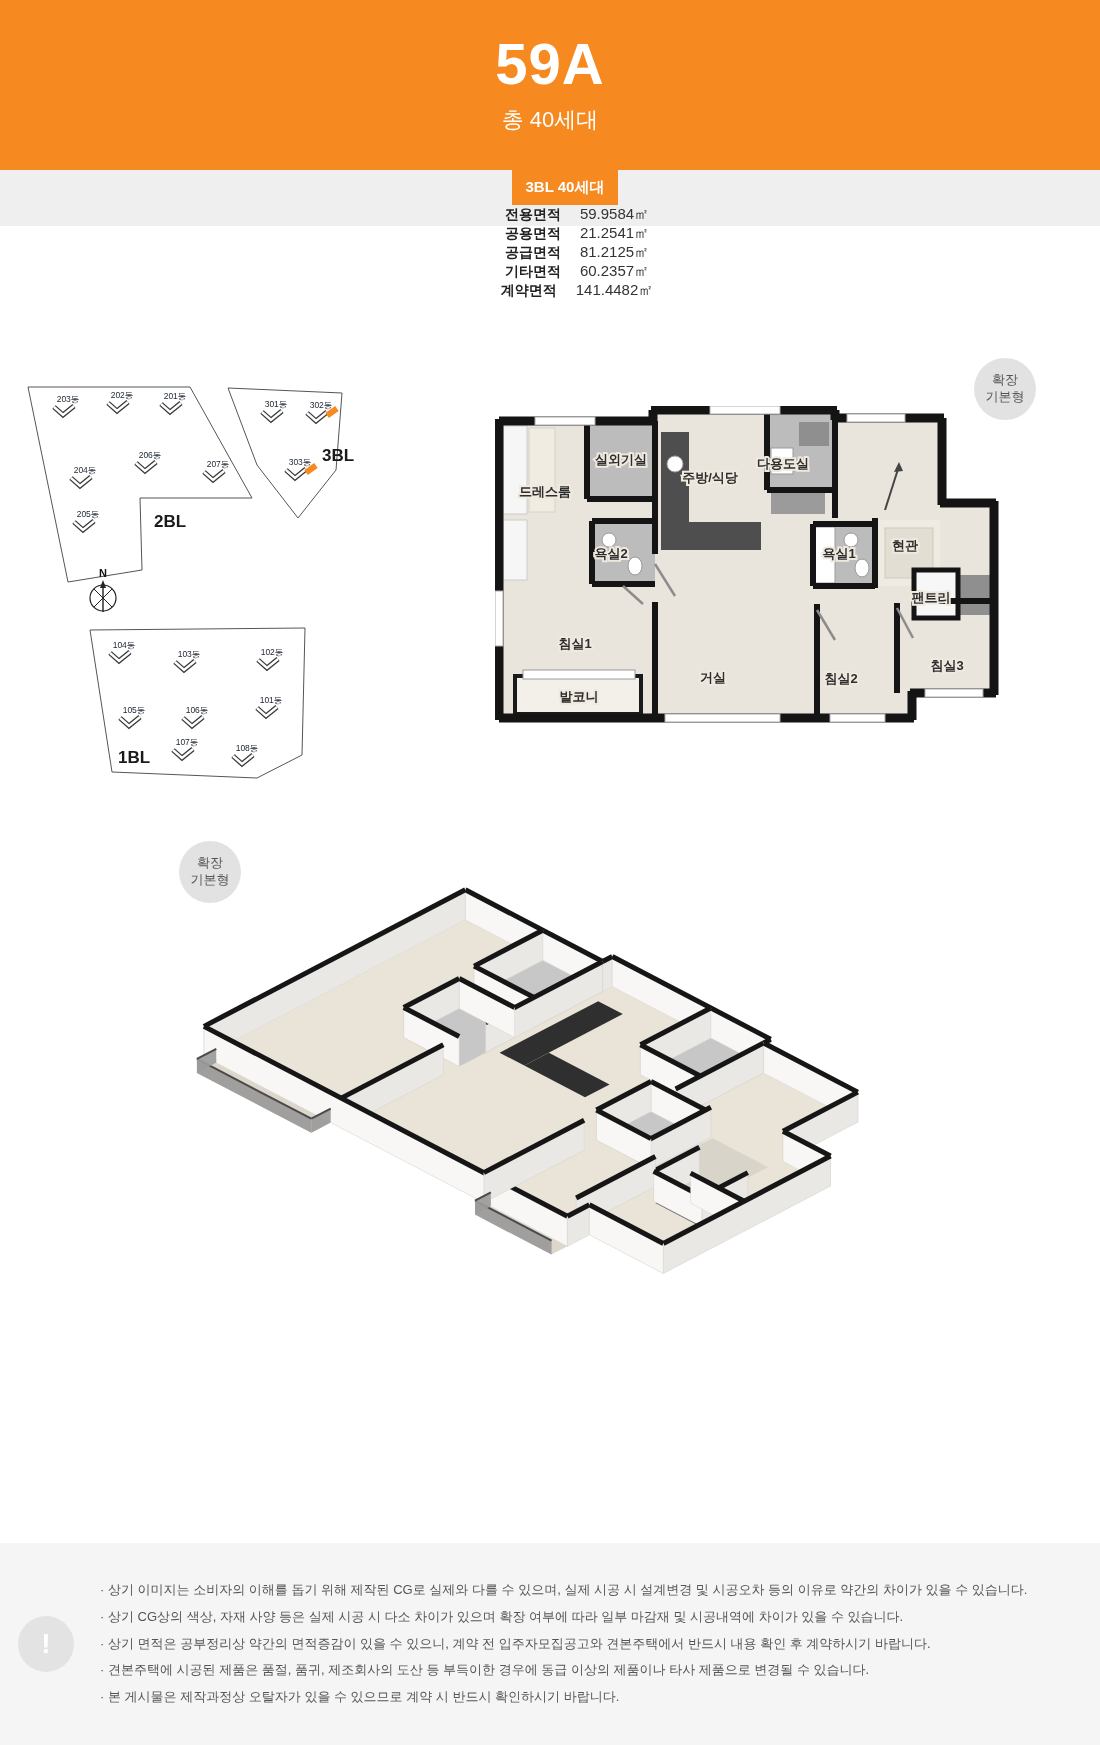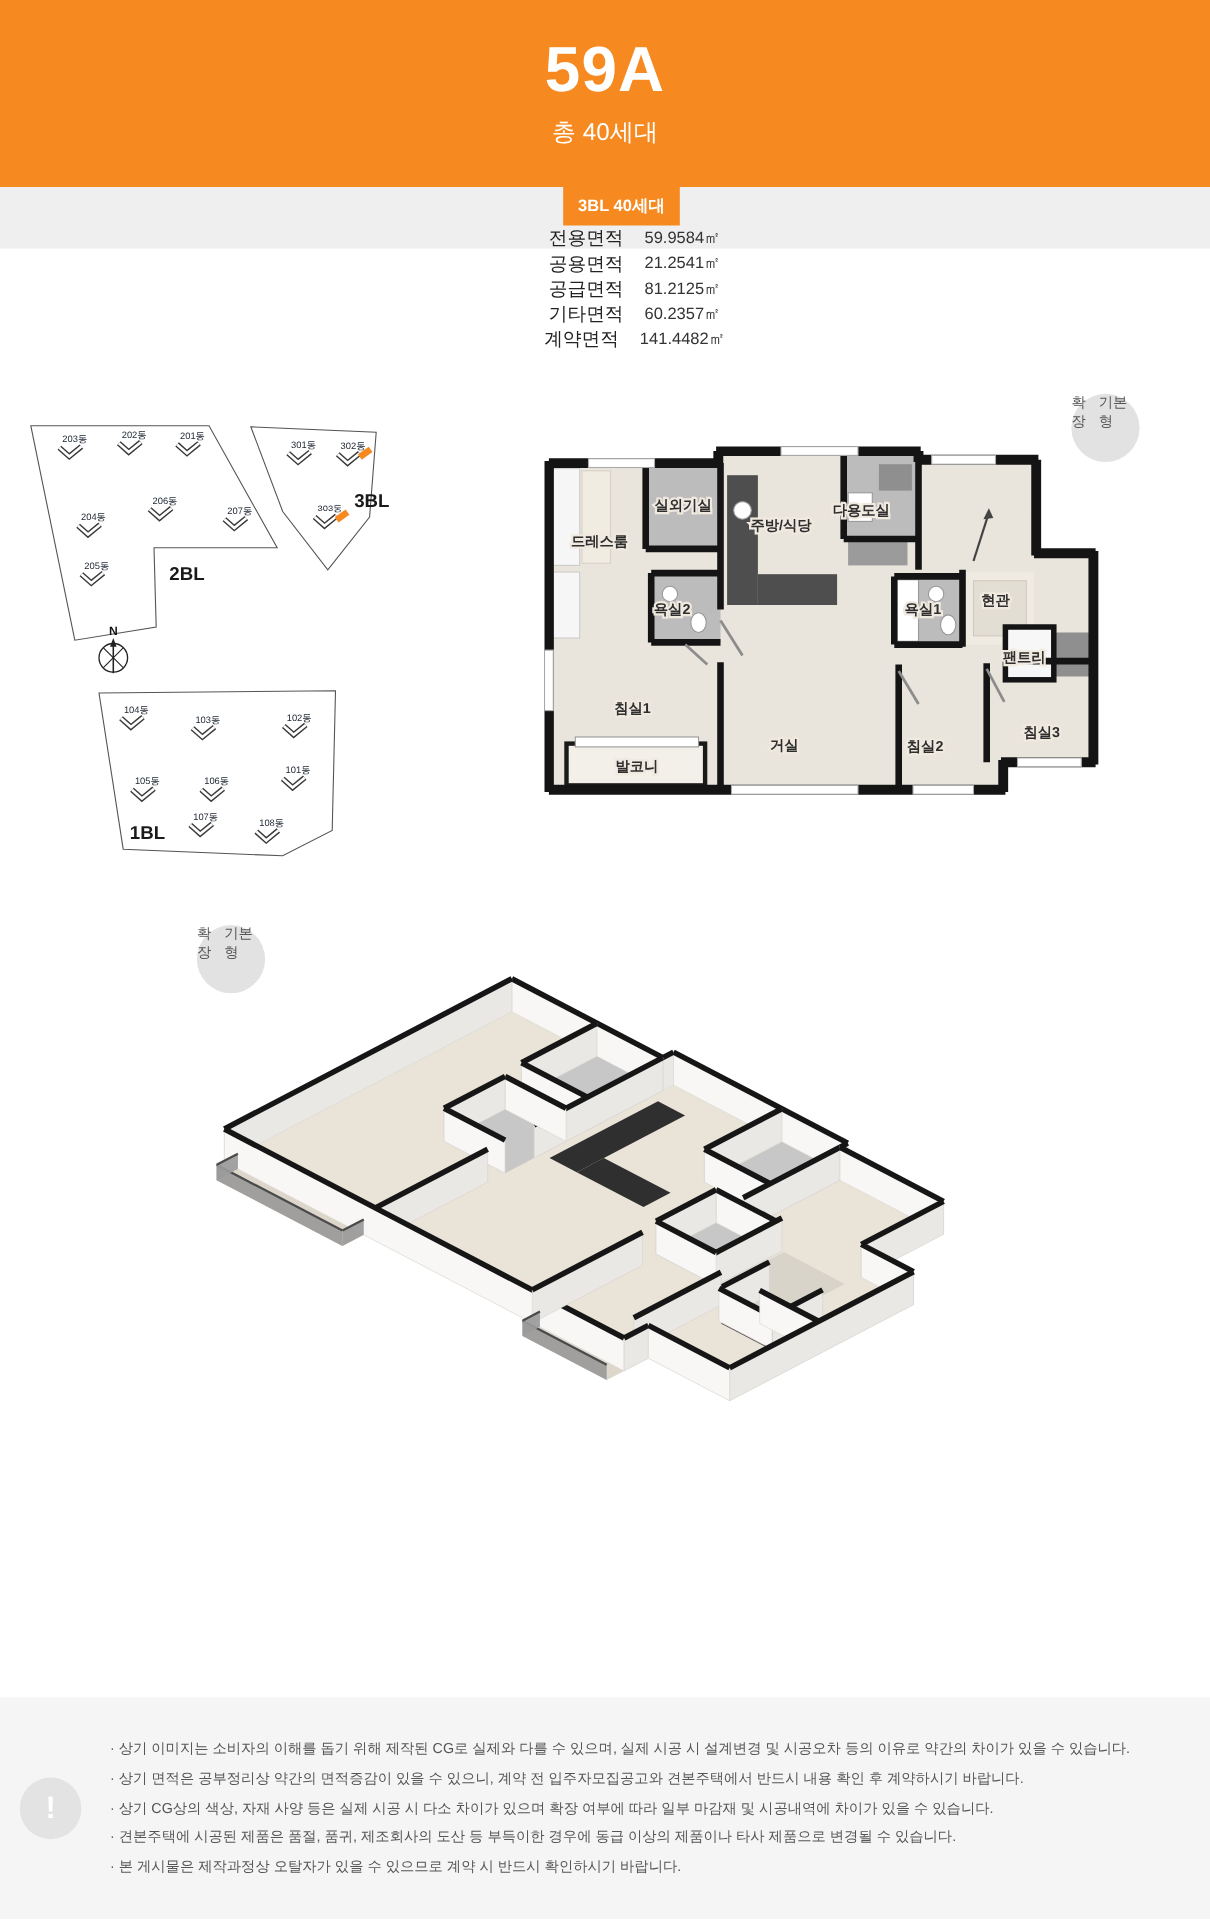--- a/index.html
+++ b/index.html
@@ -8,26 +8,26 @@
   
   .hdr{position:absolute;left:0;top:0;width:1100px;height:170px;background:#F6891F;
        display:flex;flex-direction:column;align-items:center;justify-content:center;}
   .hdr .title{color:#fff;font-size:58px;font-weight:800;letter-spacing:1px;line-height:1;}
   .hdr .sub{color:#fff;font-size:22px;margin-top:12px;font-weight:500;}
   
   .stats{position:absolute;left:0;top:170px;width:1100px;height:56px;background:#efefef;
          display:flex;align-items:center;padding-left:30px;box-sizing:border-box;flex-direction:column;}
   .badge{background:#F6891F;color:#fff;font-size:15px;font-weight:700;padding:8px 14px;white-space:nowrap;}
   .stat{display:flex;align-items:center;margin-left:24px;white-space:nowrap;}
-  .stat .lb{font-size:17px;font-weight:400;color:#222;}
+  .stat .lb{font-size:14px;font-weight:700;color:#222;}
   .stat .vl{font-size:15px;color:#333;margin-left:19px;}
   .div{width:1px;height:16px;background:#c5c5c5;margin-left:24px;}
   
   .cbadge{position:absolute;width:62px;height:62px;border-radius:50%;background:#e2e2e2;
-          display:flex;flex-direction:row;justify-content:center;
+          display:flex;flex-direction:column;align-items:center;justify-content:center;
           color:#555;font-size:13px;line-height:1.3;font-weight:500;}
   
   .notes{position:absolute;left:0;top:1543px;width:1100px;height:202px;background:#f5f5f5;
          display:flex;align-items:center;box-sizing:border-box;padding-left:18px;}
   .warn{width:56px;height:56px;border-radius:50%;background:#e3e3e3;color:#fff;font-size:28px;
         font-weight:700;display:flex;align-items:center;justify-content:center;flex:0 0 56px;}
   .notes ul{list-style:none;margin:0;padding:0 40px 0 26px;}
   .notes li{font-size:13px;color:#555;line-height:2.05;}
   .notes li::before{content:"· ";color:#555;}
   svg text{font-family:"Liberation Sans","DejaVu Sans",sans-serif;}
@@ -364,20 +364,20 @@
 
   <div class="cbadge" style="left:179px;top:841px;">
     <span>확장</span>
     <span>기본형</span>
   </div>
 
   <div class="notes">
     <div class="warn">!</div>
     <ul>
       <li>상기 이미지는 소비자의 이해를 돕기 위해 제작된 CG로 실제와 다를 수 있으며, 실제 시공 시 설계변경 및 시공오차 등의 이유로 약간의 차이가 있을 수 있습니다.</li>
+      <li>상기 CG상의 색상, 자재 사양 등은 실제 시공 시 다소 차이가 있으며 확장 여부에 따라 일부 마감재 및 시공내역에 차이가 있을 수 있습니다.</li>
       <li>상기 면적은 공부정리상 약간의 면적증감이 있을 수 있으니, 계약 전 입주자모집공고와 견본주택에서 반드시 내용 확인 후 계약하시기 바랍니다.</li>
-      <li>상기 CG상의 색상, 자재 사양 등은 실제 시공 시 다소 차이가 있으며 확장 여부에 따라 일부 마감재 및 시공내역에 차이가 있을 수 있습니다.</li>
       <li>견본주택에 시공된 제품은 품절, 품귀, 제조회사의 도산 등 부득이한 경우에 동급 이상의 제품이나 타사 제품으로 변경될 수 있습니다.</li>
       <li>본 게시물은 제작과정상 오탈자가 있을 수 있으므로 계약 시 반드시 확인하시기 바랍니다.</li>
     </ul>
   </div>
 
 </div>
 
 </body></html>

